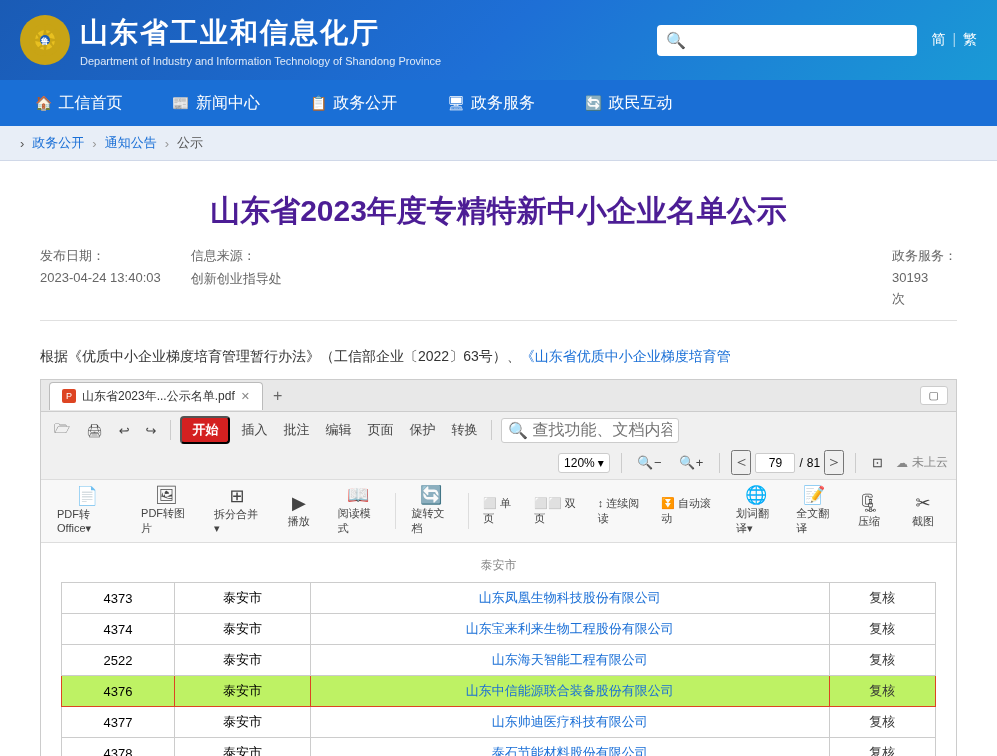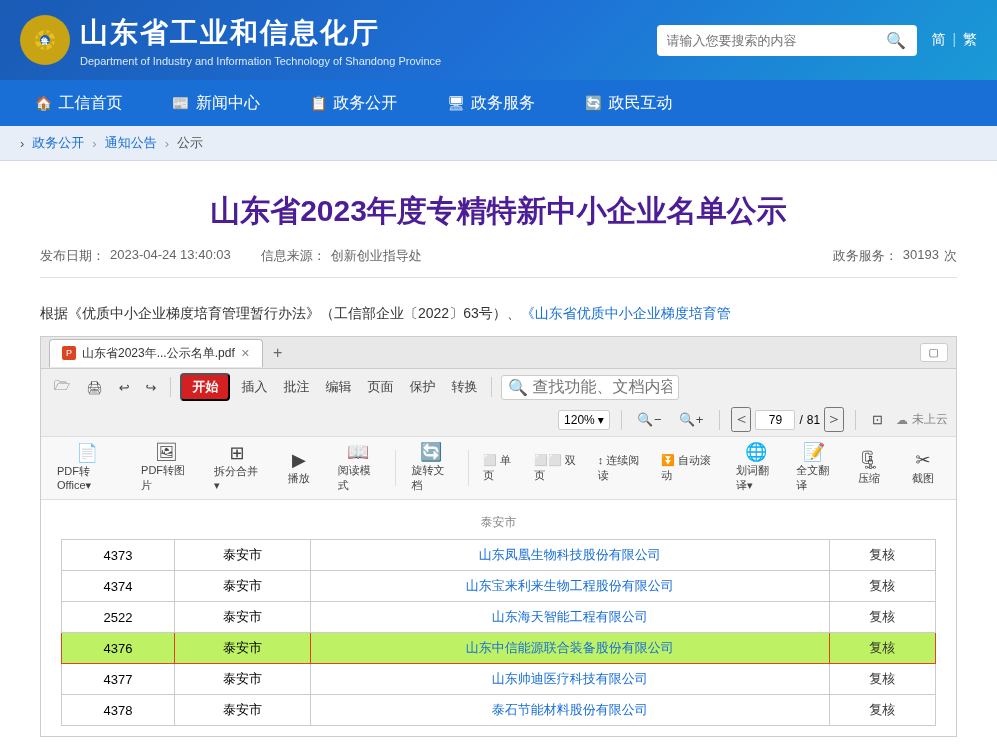--- a/index.html
+++ b/index.html
@@ -62,21 +62,21 @@
       font-size: 13px; color: #555;
       border-bottom: 1px solid #d0d8e8;
     }
     .breadcrumb a { color: #1a6fd6; text-decoration: none; }
     .breadcrumb-sep { color: #999; }
 
     
     .main-content { background: white; padding: 30px 40px 20px; }
     .page-title { font-size: 30px; font-weight: bold; text-align: center; margin-bottom: 15px; color: #4c1d95; }
     .page-meta { font-size: 13px; color: #666; display: flex; gap: 30px; margin-bottom: 12px; }
-    .page-meta span { display: flex; gap: 5px; }
+    .page-meta span { display: flex; gap: 5px; flex-direction: column; }
     .page-meta .views-count { margin-left: auto; }
     .page-intro {
       font-size: 14px; color: #333; line-height: 1.8;
       border-top: 1px solid #e0e0e0; padding-top: 23px;
       white-space: nowrap; overflow: hidden; text-overflow: ellipsis;
     }
     .page-intro a { color: #1a6fd6; text-decoration: none; }
 
     
     .pdf-viewer {
@@ -199,21 +199,20 @@
         <text x="19" y="23" text-anchor="middle" fill="white" font-size="8" font-weight="bold">鲁</text>
       </svg>
     </div>
     <div class="header-title-block">
       <div class="header-title-cn">山东省工业和信息化厅</div>
       <div class="header-title-en">Department of Industry and Information Technology of Shandong Province</div>
     </div>
   </div>
   <div class="header-right">
     <div class="search-box">
-      <input type="text" placeholder="请输入您要搜索的内容" style="">
       <span class="search-icon">🔍</span>
     </div>
     <div class="lang-switch">
       <span>简</span>
       <span class="lang-divider">|</span>
       <span>繁</span>
     </div>
   </div>
 </div>
 

